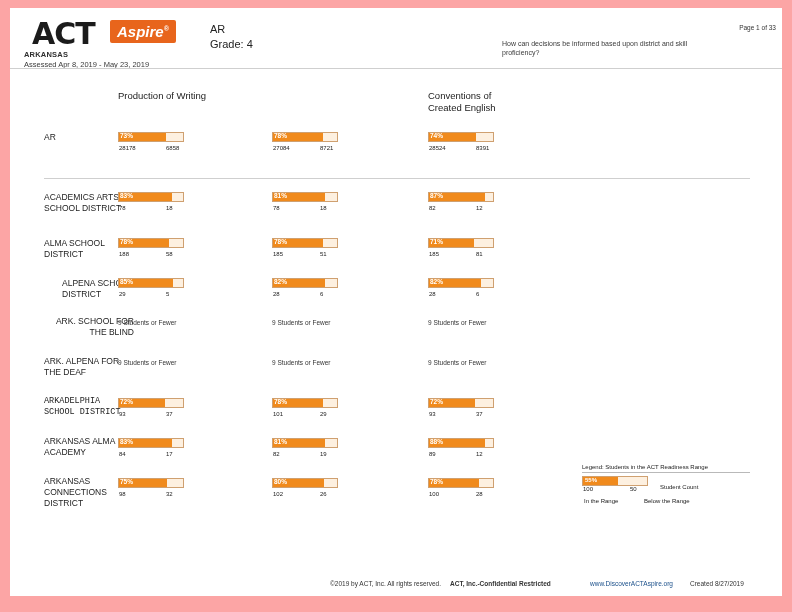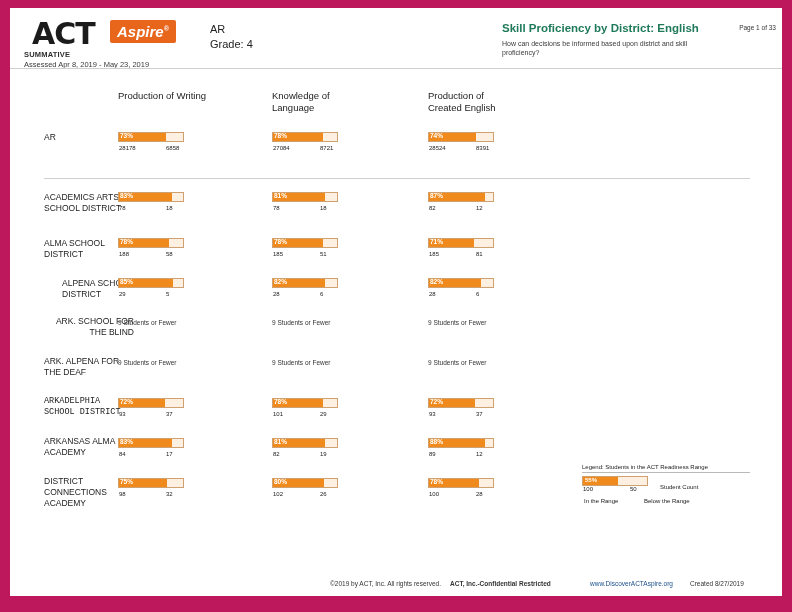--- a/index.html
+++ b/index.html
@@ -10,21 +10,21 @@
     width: 792px;
     height: 612px;
     background: #8cc48c;
     font-family: "Liberation Sans", sans-serif;
     overflow: hidden;
   }
   .page {
     position: relative;
     width: 792px;
     height: 612px;
-    background: #be185d;
+    background: #fca5a5;
     box-sizing: border-box;
   }
   .sheet {
     position: absolute;
     left: 10px;
     top: 8px;
     width: 772px;
     height: 588px;
     background: #ffffff;
     box-sizing: border-box;
@@ -318,47 +318,42 @@
 <div class="page">
   <div class="sheet">
 
     <div class="header">
       <div class="logo-block">
         <div class="logo-act">ACT</div>
         <div class="logo-aspire-wrap">
           <span>Aspire</span><span class="logo-reg">®</span>
         </div>
       </div>
-      <div class="summative">SUMMATIVE</div>
+      <div class="summative">ARKANSAS</div>
       <div class="assessed">Assessed Apr 8, 2019 - May 23, 2019</div>
 
       <div class="hdr-center">
         <div>AR</div>
         <div>Grade: 4</div>
       </div>
 
       <div class="hdr-right-band">
-        <div class="hdr-title">Skill Proficiency by District: English</div>
         <div class="hdr-sub">How can decisions be informed based upon district and skill proficiency?</div>
         <div class="page-num">Page 1 of 33</div>
       </div>
     </div>
     <div class="header-rule"></div>
 
     <div class="content">
       <div class="col-head c0">
         <div>Production of Writing</div>
         <div></div>
       </div>
-      <div class="col-head c1">
-        <div>Knowledge of</div>
-        <div>Language</div>
-      </div>
       <div class="col-head c2">
-        <div>Production of</div>
+        <div>Conventions of</div>
         <div>Created English</div>
       </div>
 
       <div id="rows-host">
           <div class="rowlabel" style="top: 62px;">AR</div>
           <div class="cellgroup" style="left: 108px; top: 62px;">
             <div class="bar-outer">
               <div class="bar-fill" style="width: 73%;"></div>
             </div>
             <div class="pctlabel">73%</div>
@@ -519,21 +514,21 @@
             <div class="count-right">19</div>
           </div>
           <div class="cellgroup" style="left: 418px; top: 368px;">
             <div class="bar-outer">
               <div class="bar-fill" style="width: 88%;"></div>
             </div>
             <div class="pctlabel">88%</div>
             <div class="count-left">89</div>
             <div class="count-right">12</div>
           </div>
-          <div class="rowlabel" style="top: 406px;">DISTRICT CONNECTIONS ACADEMY</div>
+          <div class="rowlabel" style="top: 406px;">ARKANSAS CONNECTIONS DISTRICT</div>
           <div class="cellgroup" style="left: 108px; top: 408px;">
             <div class="bar-outer">
               <div class="bar-fill" style="width: 75%;"></div>
             </div>
             <div class="pctlabel">75%</div>
             <div class="count-left">98</div>
             <div class="count-right">32</div>
           </div>
           <div class="cellgroup" style="left: 262px; top: 408px;">
             <div class="bar-outer">

